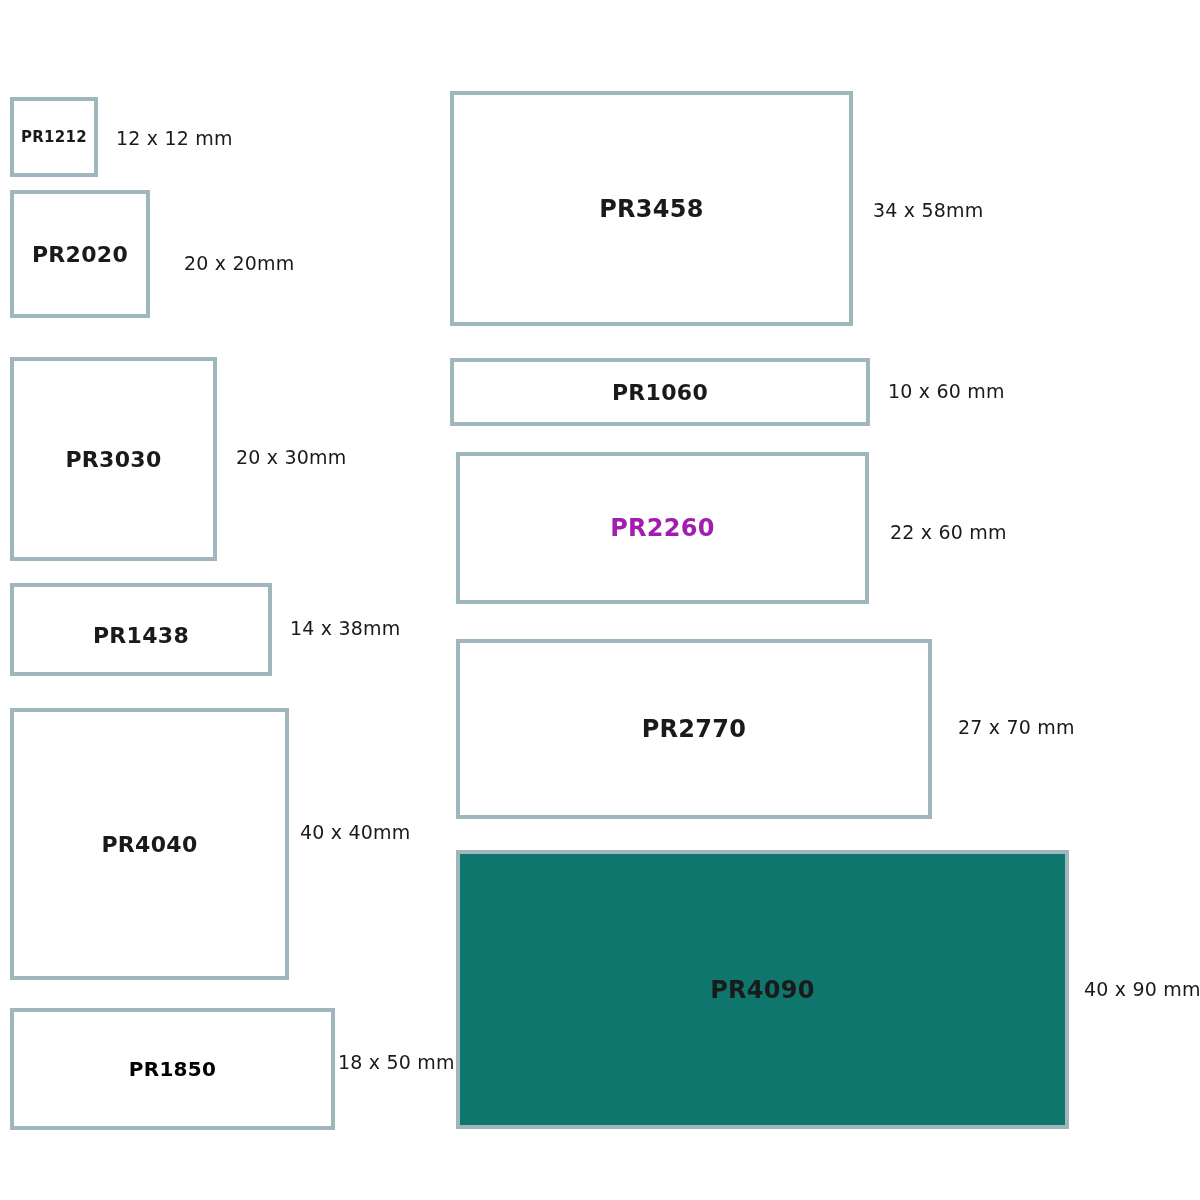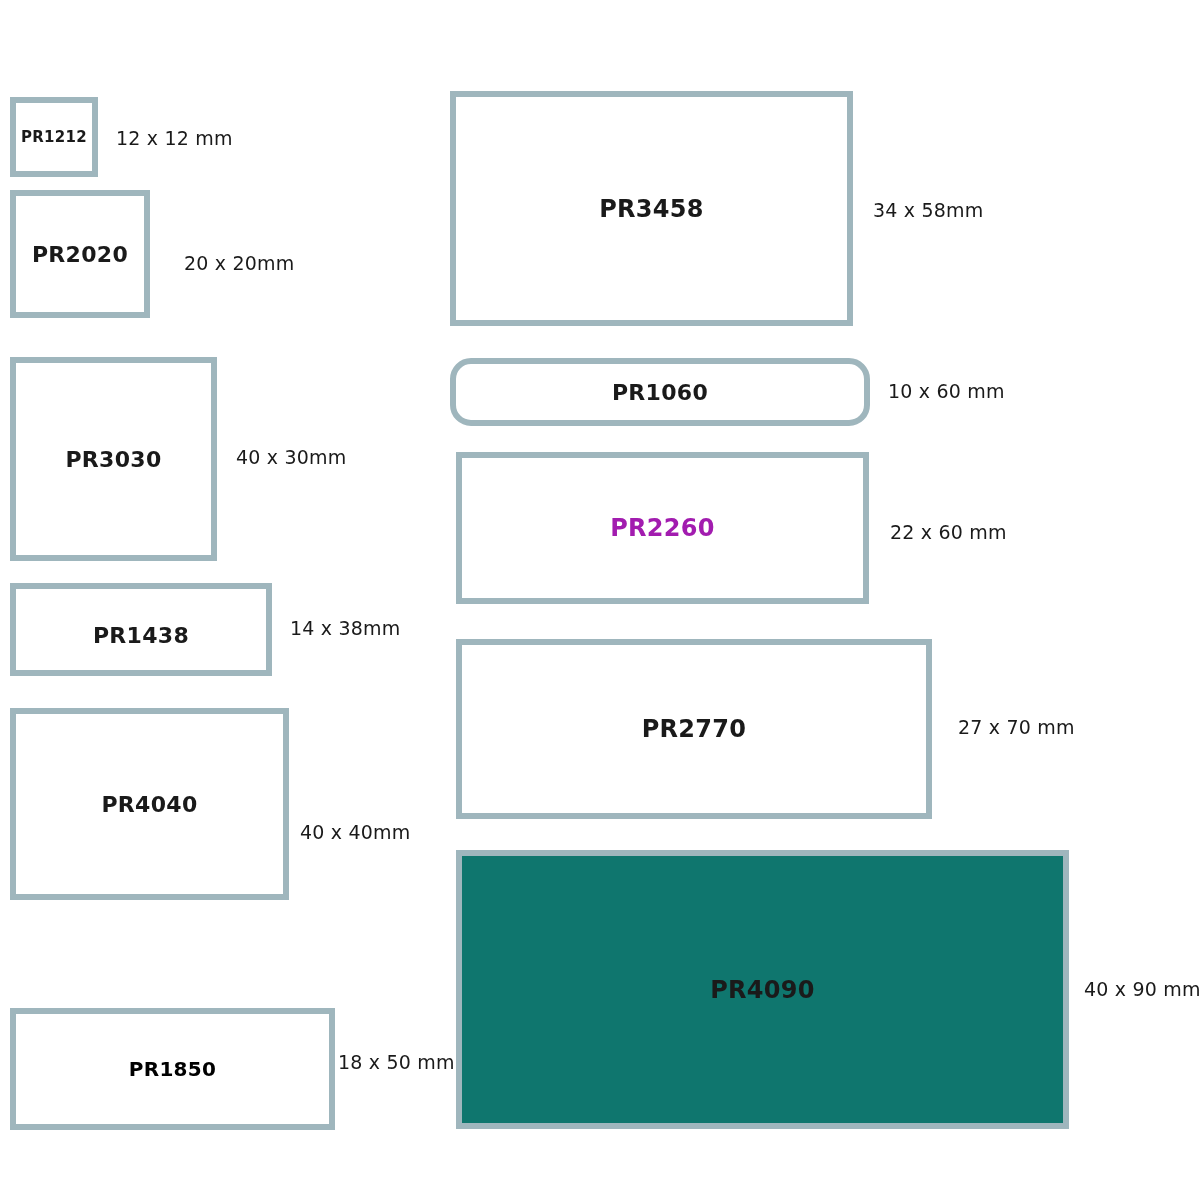--- a/index.html
+++ b/index.html
@@ -15,21 +15,21 @@
     overflow: hidden;
   }
   #canvas {
     position: relative;
     width: 1200px;
     height: 1200px;
   }
   .part {
     position: absolute;
     box-sizing: border-box;
-    border: 6px solid #ef4444;
+    border: 4px solid #ef4444;
     background: #ffffff;
     display: flex;
     align-items: center;
     justify-content: center;
   }
   .part-label {
     font-weight: bold;
     color: #1a1a1a;
     letter-spacing: 0.3px;
     white-space: nowrap;
@@ -49,38 +49,38 @@
       <span class="part-label" style="font-size: 15px; color: rgb(26, 26, 26);">PR1212</span>
     </div>
     <span class="dim" style="left: 116px; top: 127px; font-size: 19px; color: rgb(26, 26, 26);">12 x 12 mm</span>
     <div class="part" style="left: 10px; top: 190px; width: 140px; height: 128px; border-color: rgb(159, 182, 189); background: rgb(255, 255, 255);">
       <span class="part-label" style="font-size: 22px; color: rgb(26, 26, 26);">PR2020</span>
     </div>
     <span class="dim" style="left: 184px; top: 252px; font-size: 19px; color: rgb(26, 26, 26);">20 x 20mm</span>
     <div class="part" style="left: 10px; top: 357px; width: 207px; height: 204px; border-color: rgb(159, 182, 189); background: rgb(255, 255, 255);">
       <span class="part-label" style="font-size: 22px; color: rgb(26, 26, 26);">PR3030</span>
     </div>
-    <span class="dim" style="left: 236px; top: 446px; font-size: 19px; color: rgb(26, 26, 26);">40 x 30mm</span>
+    <span class="dim" style="left: 236px; top: 446px; font-size: 19px; color: rgb(26, 26, 26);">20 x 30mm</span>
     <div class="part" style="left: 10px; top: 583px; width: 262px; height: 93px; border-color: rgb(159, 182, 189); background: rgb(255, 255, 255);">
       <span class="part-label" style="font-size: 22px; color: rgb(26, 26, 26); margin-top: 11px;">PR1438</span>
     </div>
     <span class="dim" style="left: 290px; top: 617px; font-size: 19px; color: rgb(26, 26, 26);">14 x 38mm</span>
-    <div class="part" style="left: 10px; top: 708px; width: 279px; height: 192px; border-color: rgb(159, 182, 189); background: rgb(255, 255, 255);">
+    <div class="part" style="left: 10px; top: 708px; width: 279px; height: 272px; border-color: rgb(159, 182, 189); background: rgb(255, 255, 255);">
       <span class="part-label" style="font-size: 22px; color: rgb(26, 26, 26);">PR4040</span>
     </div>
     <span class="dim" style="left: 300px; top: 821px; font-size: 19px; color: rgb(26, 26, 26);">40 x 40mm</span>
     <div class="part" style="left: 10px; top: 1008px; width: 325px; height: 122px; border-color: rgb(159, 182, 189); background: rgb(255, 255, 255);">
       <span class="part-label" style="font-size: 20px; color: #000000;">PR1850</span>
     </div>
     <span class="dim" style="left: 338px; top: 1051px; font-size: 19px; color: rgb(26, 26, 26);">18 x 50 mm</span>
     <div class="part" style="left: 450px; top: 91px; width: 403px; height: 235px; border-color: rgb(159, 182, 189); background: rgb(255, 255, 255);">
       <span class="part-label" style="font-size: 24px; color: rgb(26, 26, 26);">PR3458</span>
     </div>
     <span class="dim" style="left: 873px; top: 199px; font-size: 19px; color: rgb(26, 26, 26);">34 x 58mm</span>
-    <div class="part" style="left: 450px; top: 358px; width: 420px; height: 68px; border-color: rgb(159, 182, 189); background: rgb(255, 255, 255); border-radius: 21px;">
+    <div class="part" style="left: 450px; top: 358px; width: 420px; height: 68px; border-color: rgb(159, 182, 189); background: rgb(255, 255, 255);">
       <span class="part-label" style="font-size: 22px; color: rgb(26, 26, 26);">PR1060</span>
     </div>
     <span class="dim" style="left: 888px; top: 380px; font-size: 19px; color: rgb(26, 26, 26);">10 x 60 mm</span>
     <div class="part" style="left: 456px; top: 452px; width: 413px; height: 152px; border-color: rgb(159, 182, 189); background: rgb(255, 255, 255);">
       <span class="part-label" style="font-size: 24px; color: #a21caf;">PR2260</span>
     </div>
     <span class="dim" style="left: 890px; top: 521px; font-size: 19px; color: rgb(26, 26, 26);">22 x 60 mm</span>
     <div class="part" style="left: 456px; top: 639px; width: 476px; height: 180px; border-color: rgb(159, 182, 189); background: rgb(255, 255, 255);">
       <span class="part-label" style="font-size: 24px; color: rgb(26, 26, 26);">PR2770</span>
     </div>

